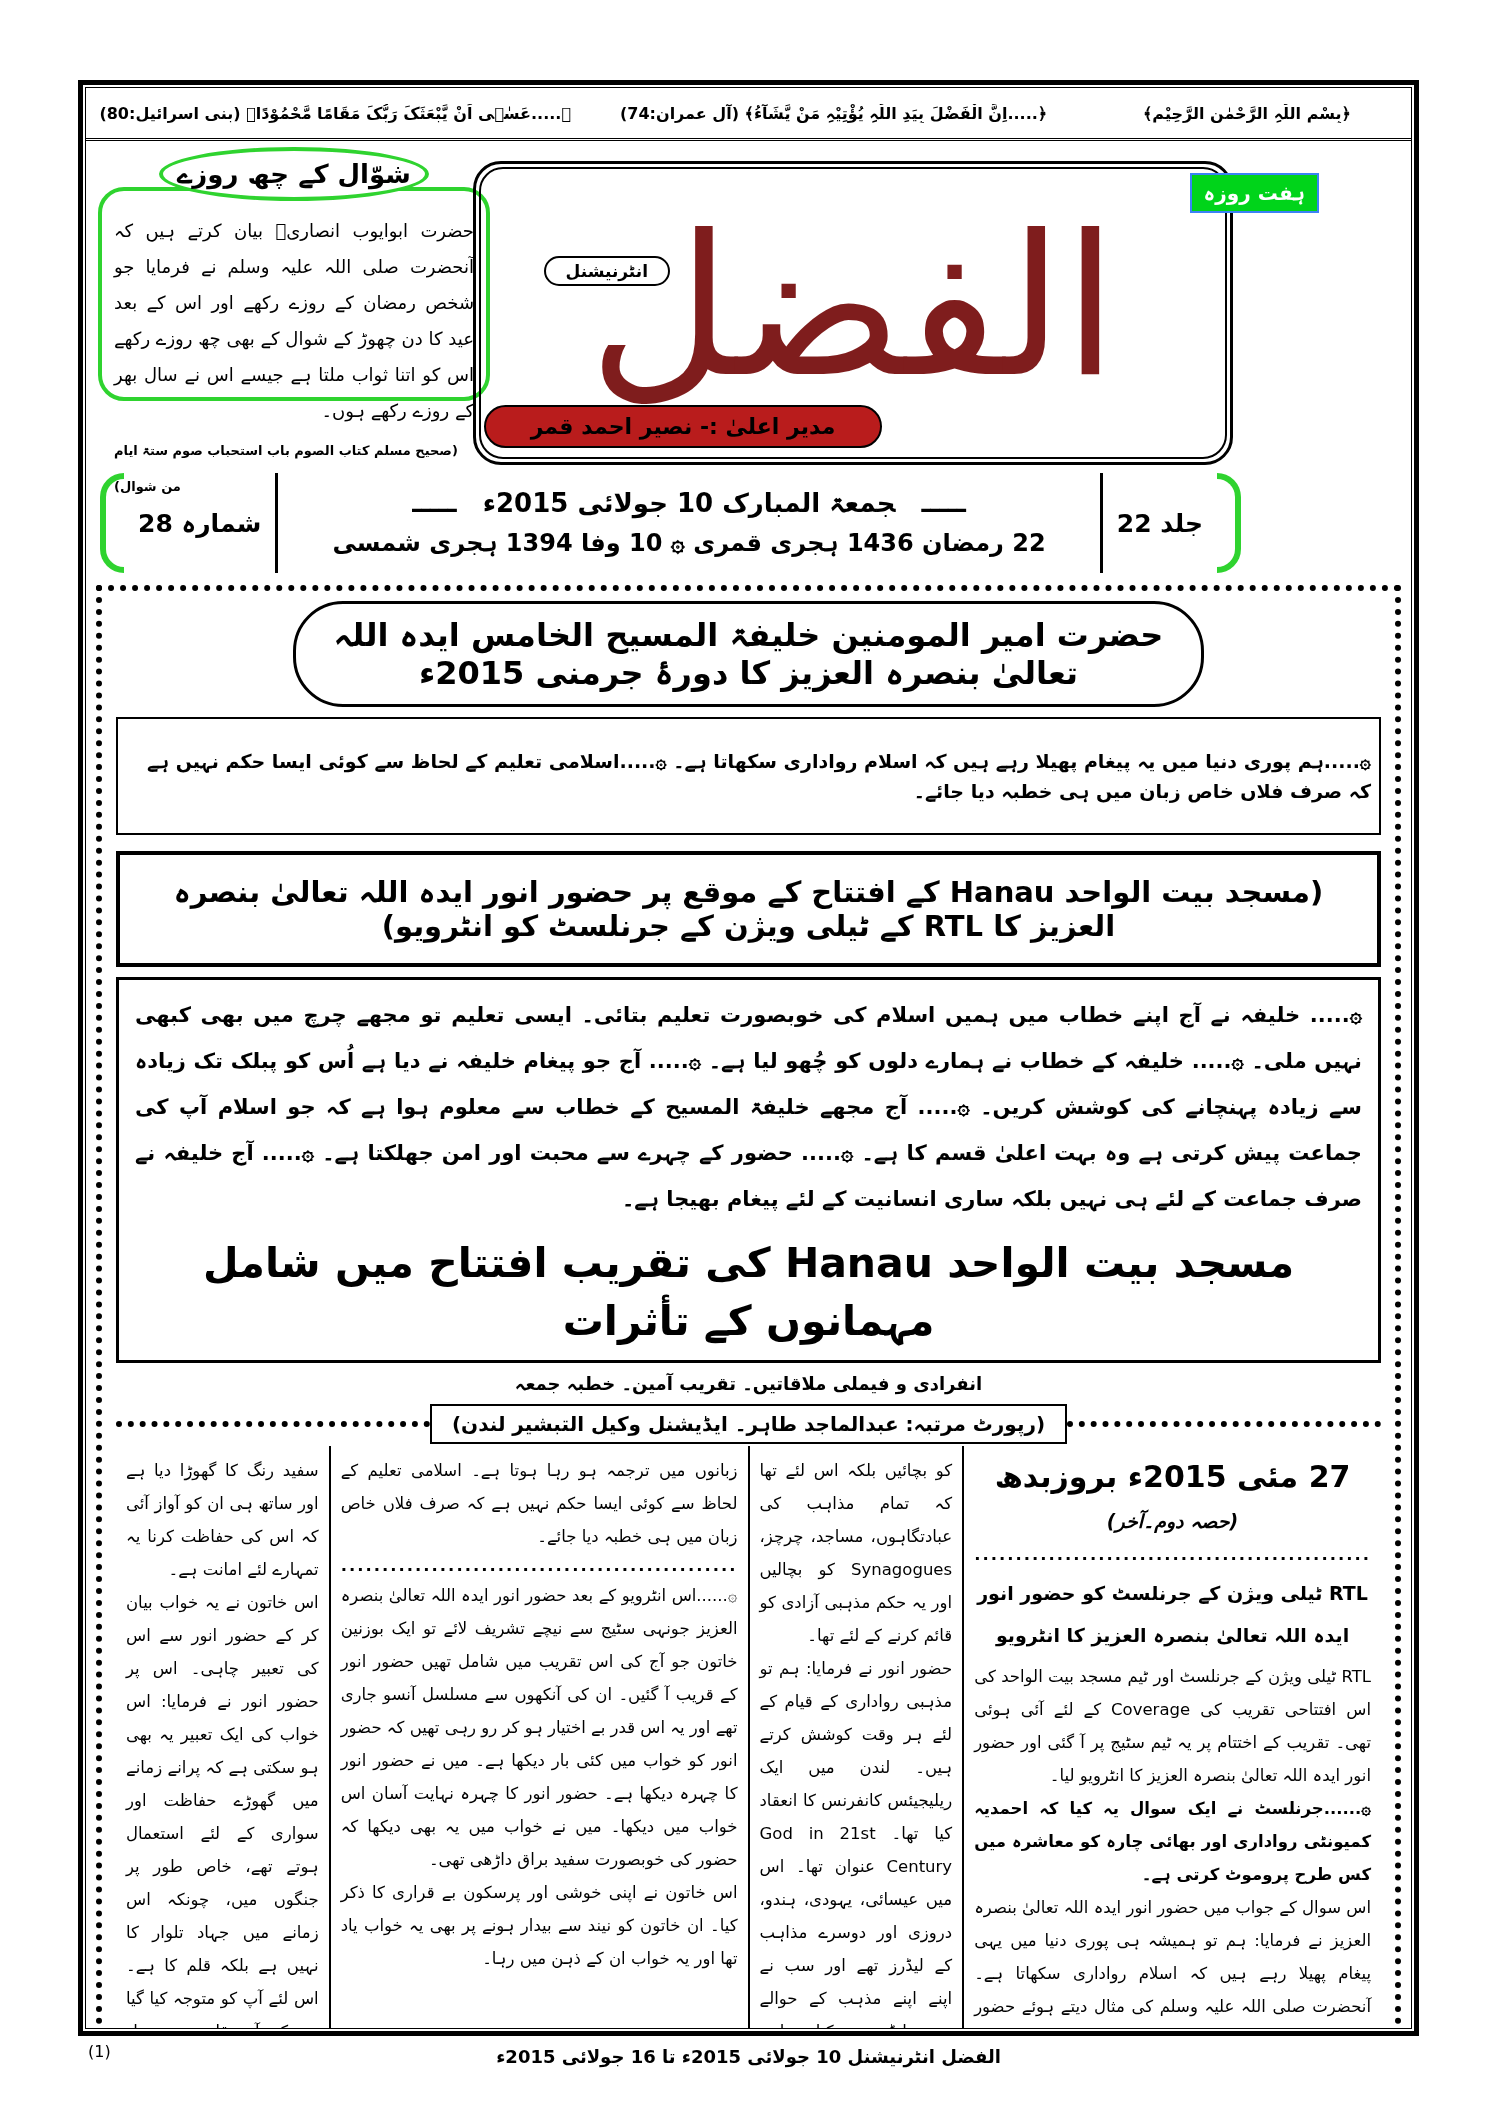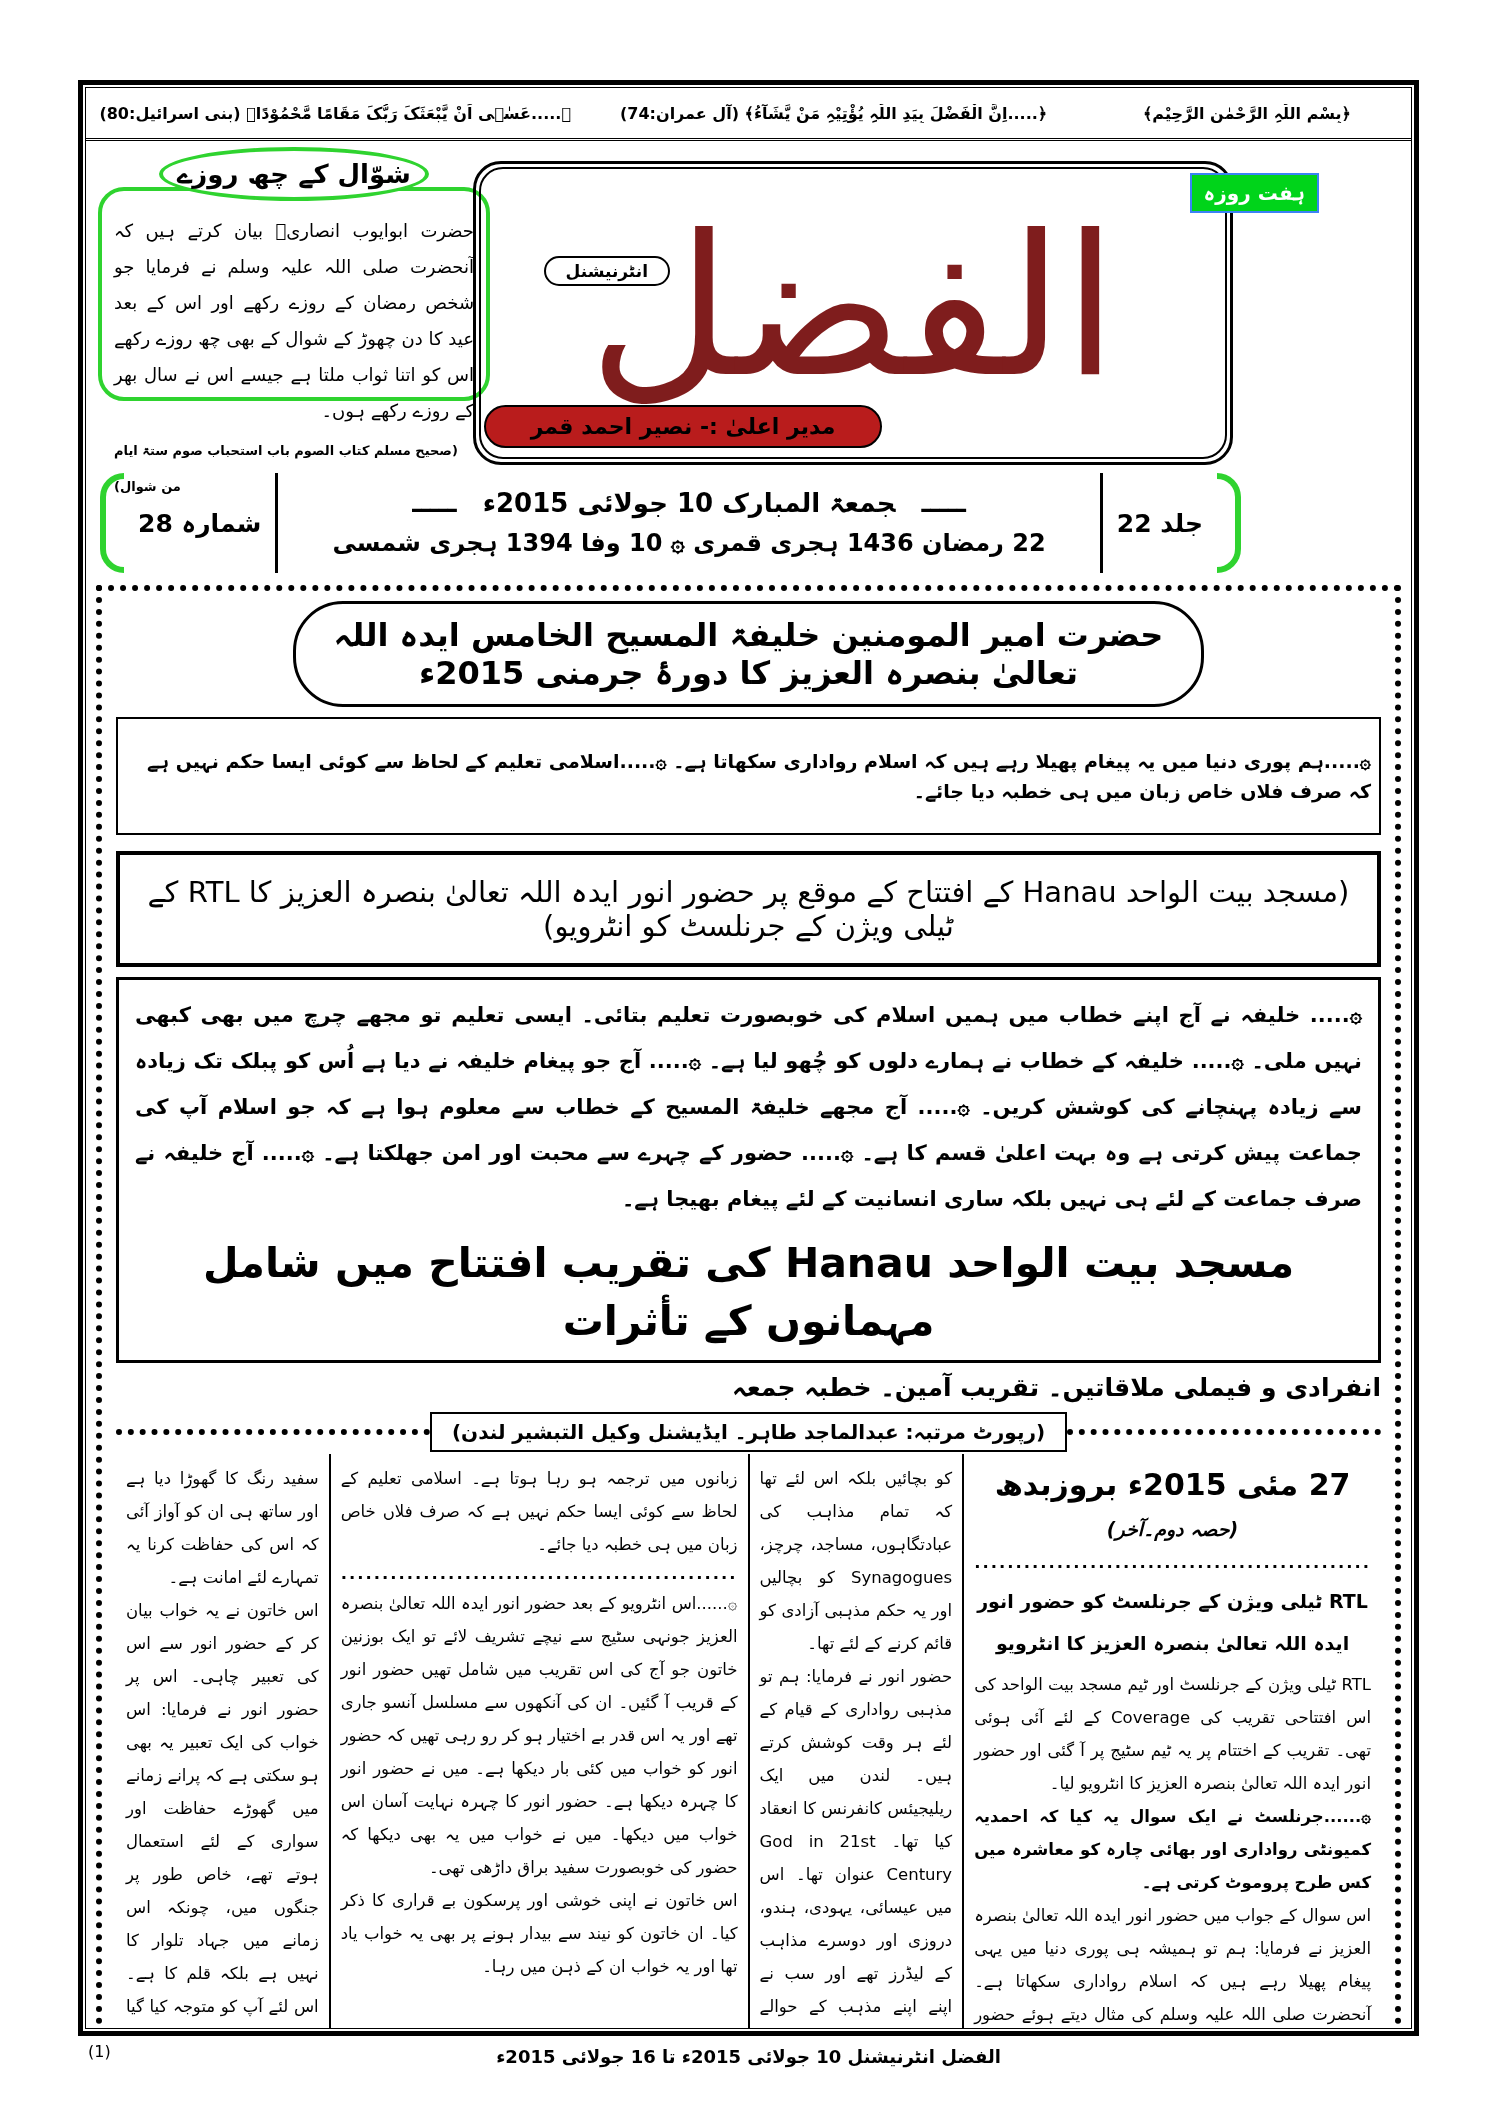--- a/index.html
+++ b/index.html
@@ -50,27 +50,27 @@
   .date-l1{font-size:26px;line-height:40px;}
   .date-l1::before,.date-l1::after{content:"ـــــ";font-weight:900;margin:0 26px;letter-spacing:-2px;}
   .date-l2{font-size:24px;line-height:40px;}
 
   
   .content{margin:2px 10px 0;border:6px dotted #000;padding:8px 14px;height:1452px;box-sizing:border-box;overflow:hidden;}
 
   .pill-headline{width:70%;margin:2px auto 10px;border:3px solid #000;border-radius:50px;text-align:center;
     font-size:32px;font-weight:bold;padding:12px 10px;}
   .quote-line{border:2px solid #000;font-size:19px;font-weight:bold;padding:27px 8px;margin-bottom:8px;line-height:30px;}
-  .interview-box{border:4px solid #000;font-size:29px;font-weight:normal;text-align:center;padding:20px 8px;margin-bottom:10px;margin-top:16px;}
+  .interview-box{border:4px solid #000;font-size:29px;font-weight:bold;text-align:center;padding:20px 8px;margin-bottom:10px;margin-top:16px;}
   .guest-box{border:3px solid #000;padding:12px 16px 10px;margin-bottom:4px;}
   .guest-quotes{font-size:21px;font-weight:bold;text-align:justify;line-height:46px;}
   .big-headline{font-size:41px;font-weight:bold;text-align:center;margin-top:12px;line-height:58px;}
   .media-pill{width:64%;margin:16px auto 8px;border:3px solid #000;border-radius:44px;text-align:center;
     font-size:29px;font-weight:bold;padding:13px 12px;}
-  .meetings{font-size:25px;font-weight:bold;margin:10px 0 6px;}
+  .meetings{text-align:center;font-size:18px;font-weight:bold;margin:10px 0 6px;}
   .report-row{display:flex;align-items:center;margin:10px 0 0;}
   .chain{flex:1;border-top:6px dotted #000;height:0;}
   .report-box{border:2px solid #000;padding:6px 20px;font-size:20px;font-weight:bold;white-space:nowrap;}
 
   
   .columns{display:flex;direction:rtl;height:716px;overflow:hidden;margin-top:2px;}
   .col{flex:1;padding:8px 10px 0;text-align:justify;font-size:16.5px;line-height:33px;box-sizing:border-box;}
   .col:not(:last-child){border-left:2px solid #000;}
   .blk.date{font-size:30px;font-weight:bold;text-align:center;line-height:46px;}
   .blk.center{text-align:center;font-size:19px;font-weight:bold;line-height:42px;font-style:italic;}

